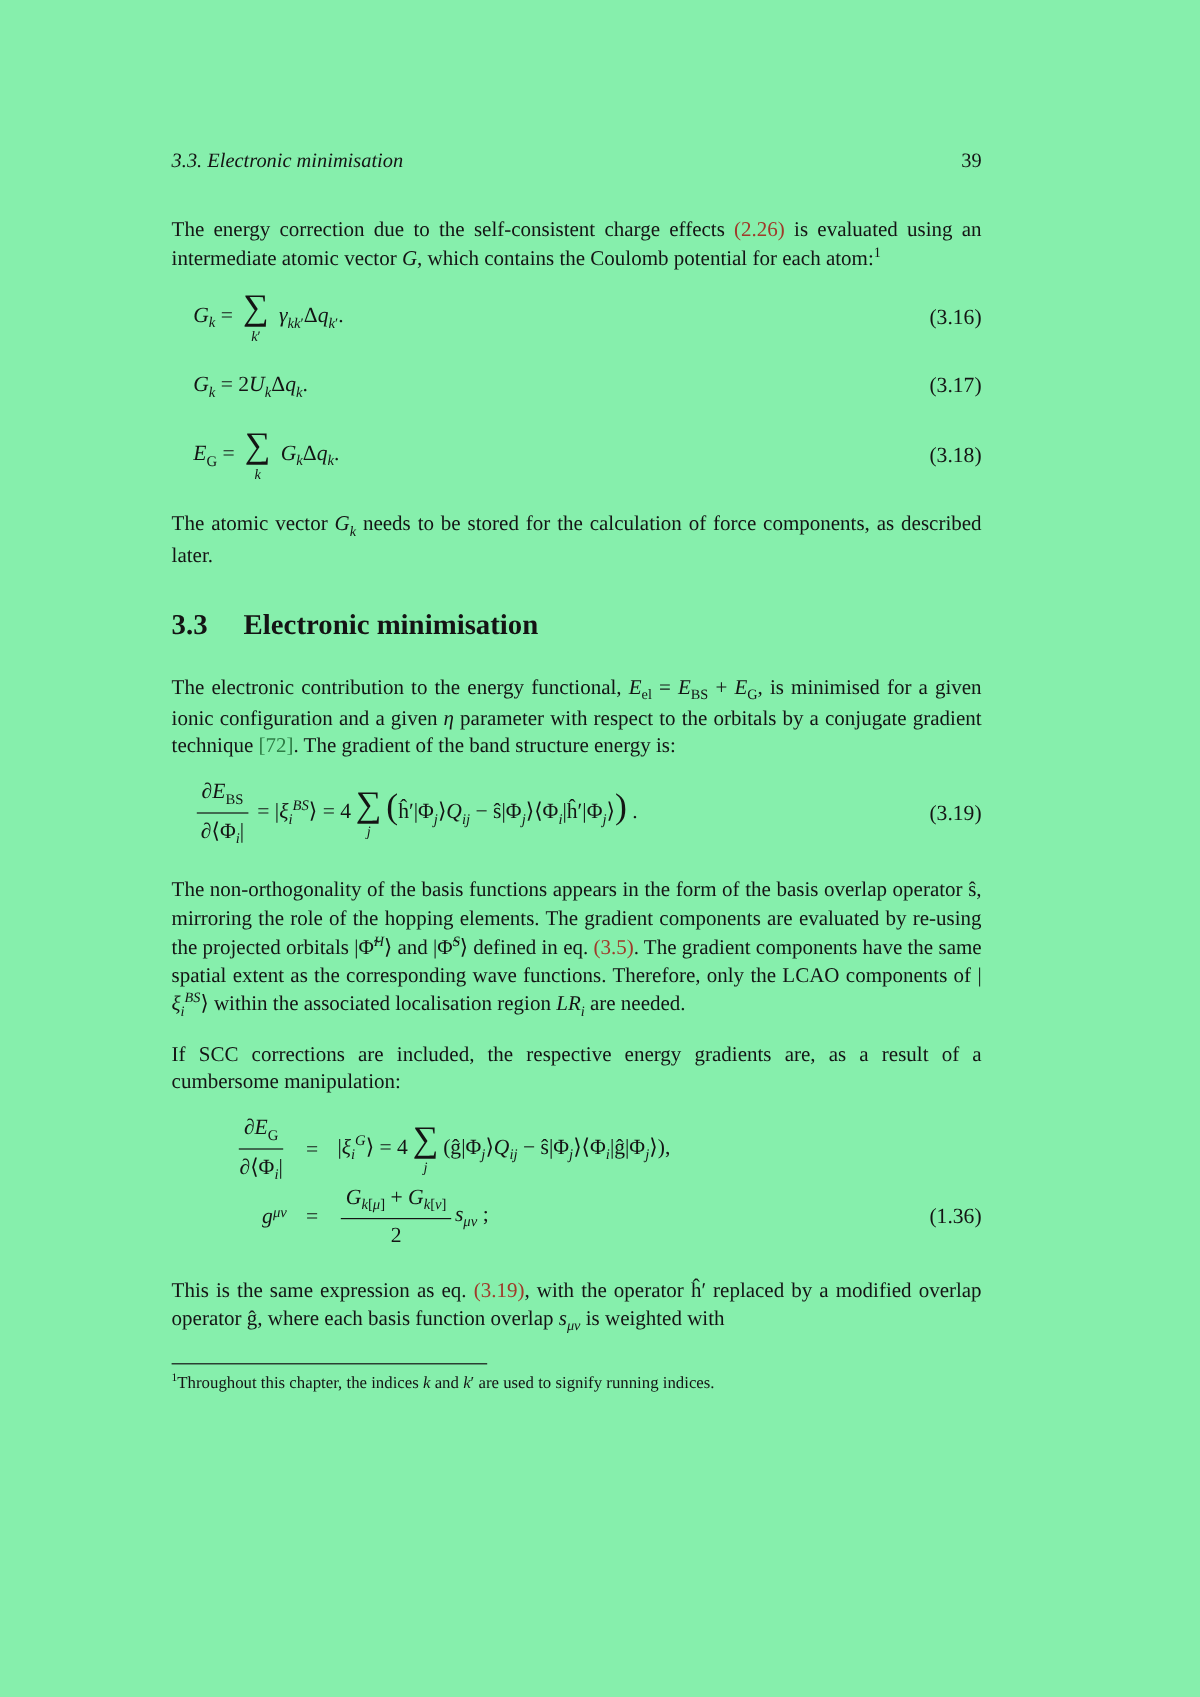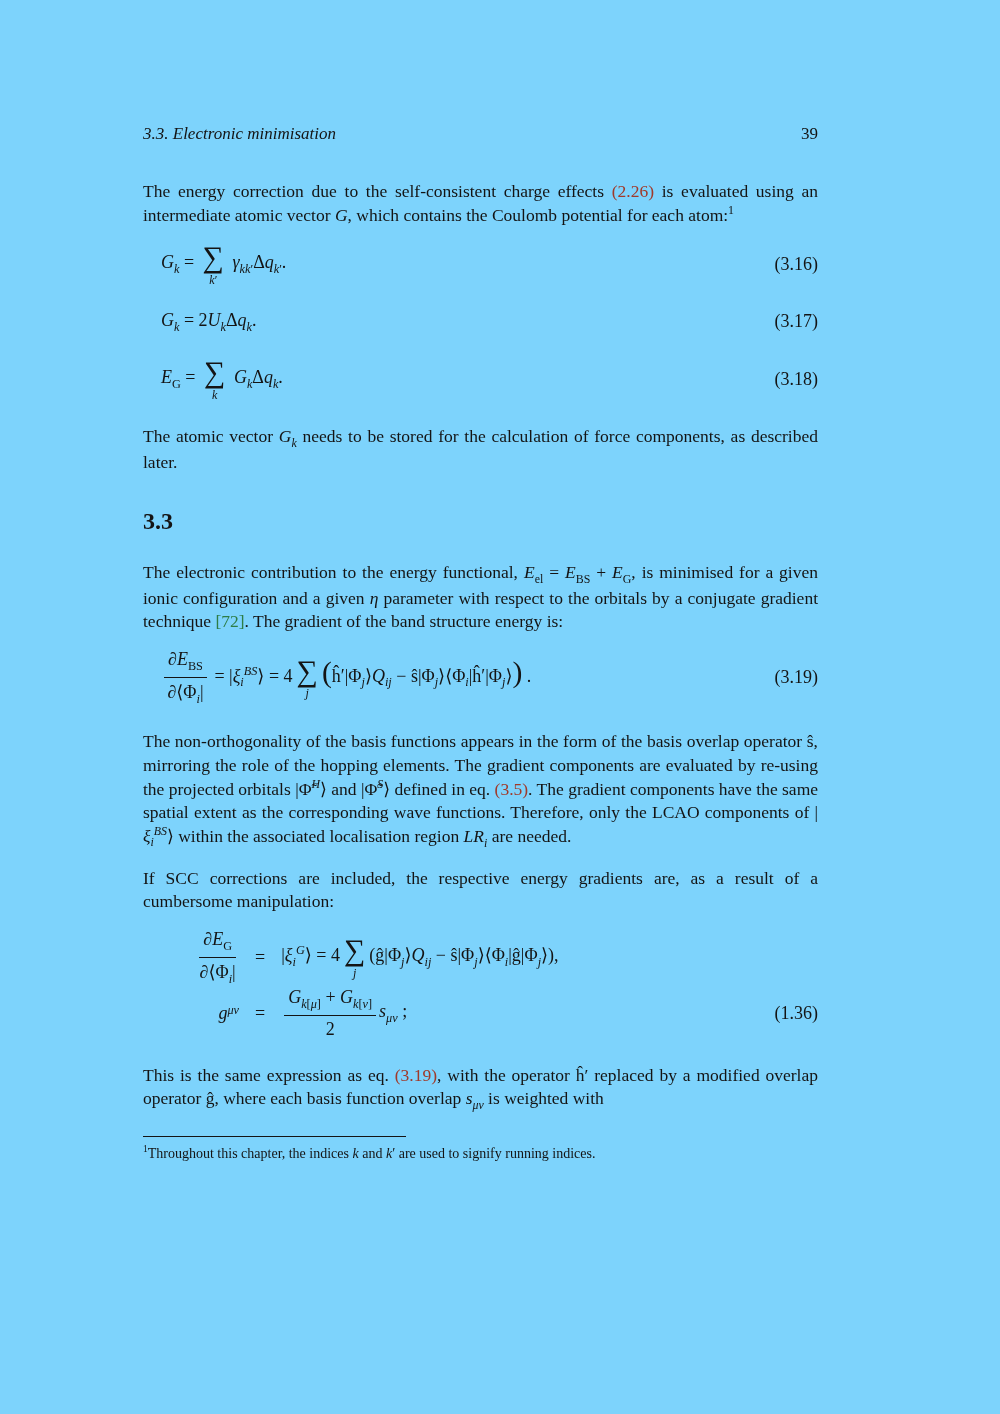--- a/index.html
+++ b/index.html
@@ -1,19 +1,19 @@
 <!DOCTYPE html>
 <html><head>
 <meta charset="utf-8">
 <style>
   html,body{margin:0;padding:0;background:#ffffff;}
   .page{
     position:relative;
     width:1000px;height:1414px;
-    background:#7dd3fc;
+    background:#86efac;
     font-family:"Liberation Serif", serif;
     color:#141414;
     overflow:hidden;
     box-sizing:border-box;
     padding:96px 182px 0 143px;
   }
   .running-head{
     display:flex;justify-content:space-between;align-items:baseline;
     font-size:17px;margin-bottom:36px;
   }
@@ -94,20 +94,21 @@
           <span class="sig">∑</span>
           <span class="blim"><i>k</i></span>
         </span> <i>G<sub>k</sub></i>Δ<i>q<sub>k</sub></i>.</span>
     <span class="eq-num">(3.18)</span>
   </div>
 
   <p class="body">The atomic vector <i>G<sub>k</sub></i> needs to be stored for the calculation of force components, as described later.</p>
 
   <h2 class="section">
     <span>3.3</span>
+    <span>Electronic minimisation</span>
   </h2>
 
   <p class="body">The electronic contribution to the energy functional, <i>E</i><sub>el</sub> = <i>E</i><sub>BS</sub> + <i>E</i><sub>G</sub>, is minimised for a given ionic configuration and a given <i>η</i> parameter with respect to the orbitals by a conjugate gradient technique <span class="cite">[72]</span>. The gradient of the band structure energy is:</p>
 
   <div class="equation">
     <span class="eq-body"><span class="frac"><span class="num">∂<i>E</i><sub>BS</sub></span><span class="den">∂⟨Φ<sub><i>i</i></sub>|</span></span> = |<i>ξ</i><sub><i>i</i></sub><sup><i>BS</i></sup>⟩ = 4<span class="bigsum">
           <span class="sig">∑</span>
           <span class="blim"><i>j</i></span>
         </span><span class="bp">(</span>ĥ′|Φ<sub><i>j</i></sub>⟩<i>Q</i><sub><i>ij</i></sub> − ŝ|Φ<sub><i>j</i></sub>⟩⟨Φ<sub><i>i</i></sub>|ĥ′|Φ<sub><i>j</i></sub>⟩<span class="bp">)</span> .</span>
     <span class="eq-num">(3.19)</span>

